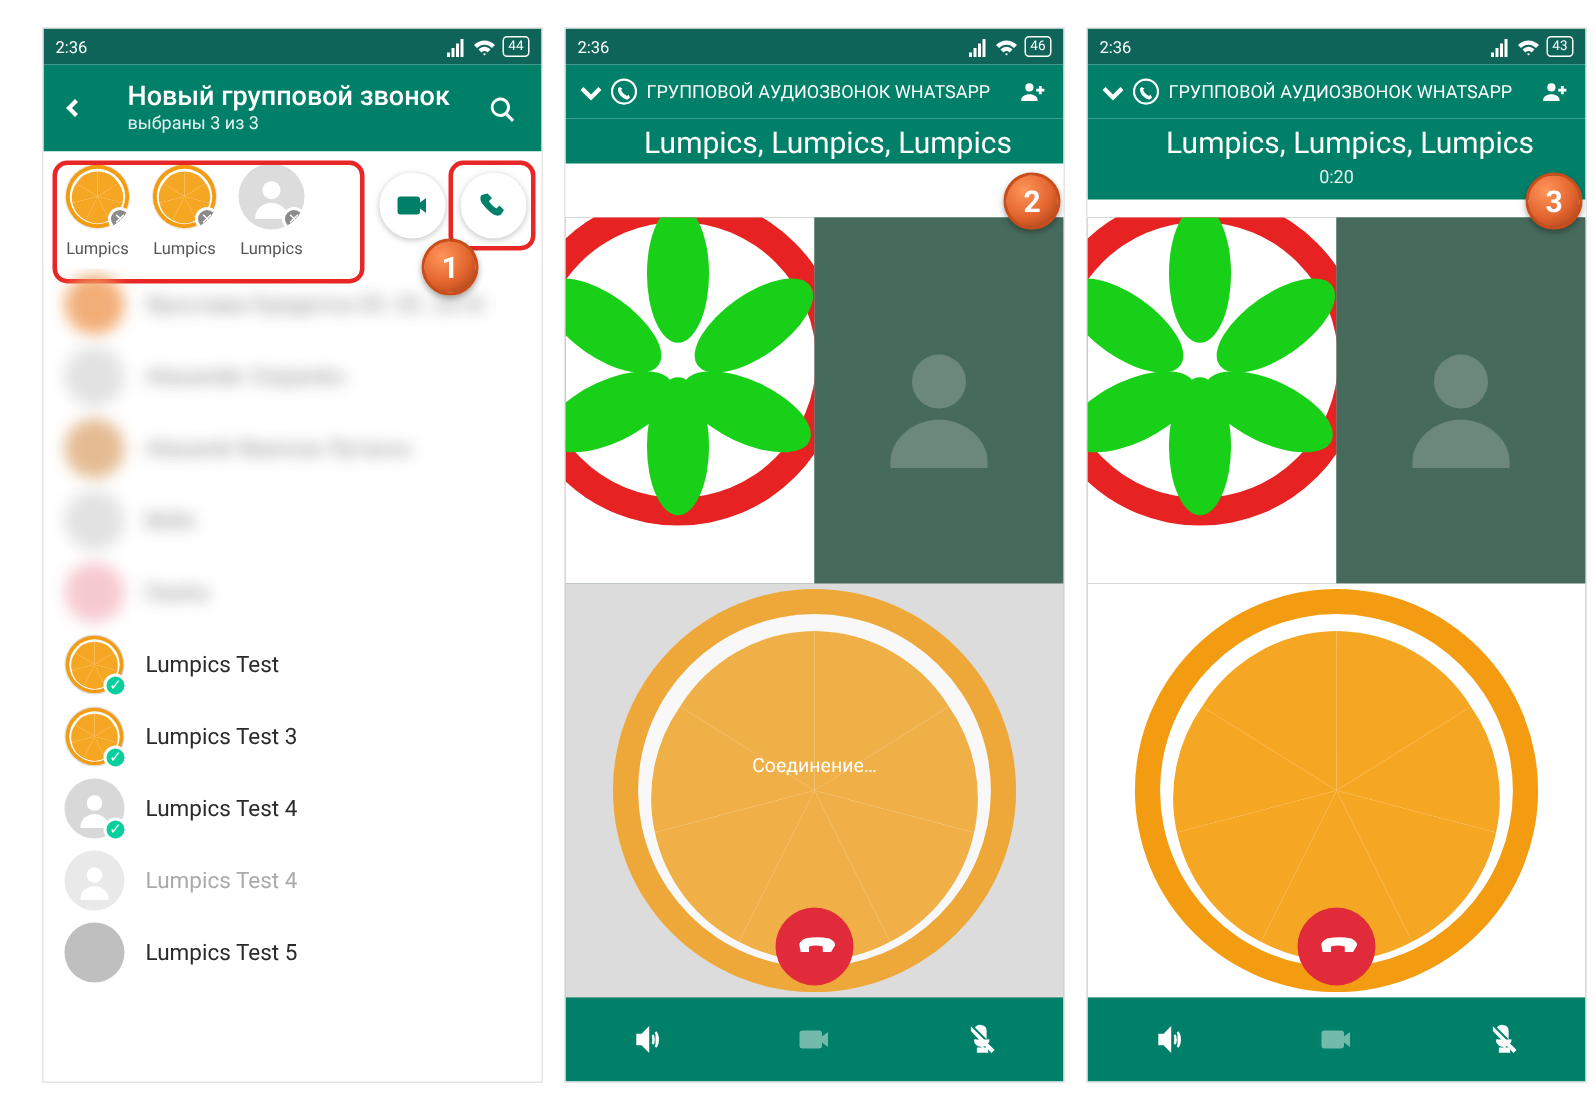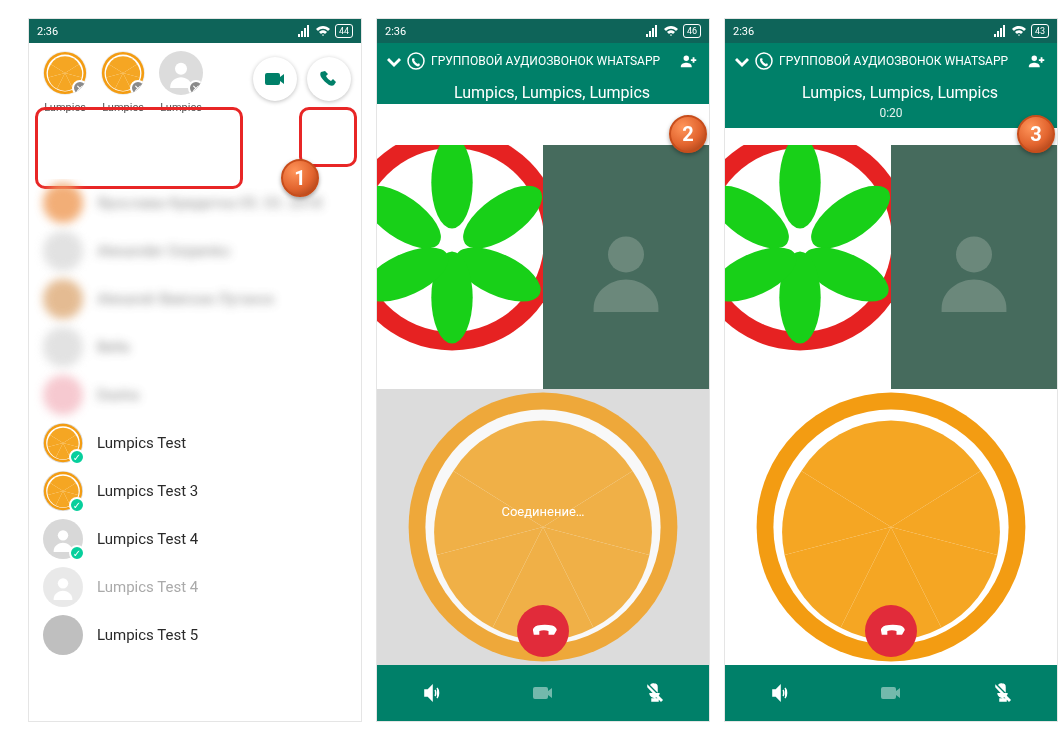--- a/index.html
+++ b/index.html
@@ -18,21 +18,21 @@
   *{box-sizing:border-box;font-family:Roboto,Arial,Helvetica,sans-serif;}
   body{margin:0;background:#fff;width:1064px;height:740px;}
   .stage{position:relative;width:848px;height:740px;}
   .phone{position:absolute;width:334px;top:18px;bottom:18px;background:#fff;overflow:hidden;border:1px solid #e5e5e5;}
   .phone.p1{left:28px;}
   .phone.p2{left:376px;}
   .phone.p3{left:724px;}
 
   
   .statusbar{height:24px;background:var(--teal-darker);color:#fff;display:flex;align-items:center;justify-content:space-between;padding:0 8px;font-size:11px;}
-  .sb-right{display:flex;gap:4px;}
+  .sb-right{display:flex;align-items:center;gap:4px;}
   .sb-right svg{display:block;}
   .batt{border:1px solid #fff;border-radius:3px;padding:0 3px;font-size:9px;line-height:12px;}
 
   
   .s1-header{background:var(--teal);color:#fff;height:58px;display:flex;align-items:center;padding:0 10px 0 6px;}
   .s1-header .titlewrap{flex:1;margin-left:16px;}
   .s1-title{font-size:18px;font-weight:500;line-height:20px;}
   .s1-sub{font-size:12px;opacity:.9;line-height:14px;}
   .iconbtn{width:34px;height:34px;display:flex;align-items:center;justify-content:center;color:#fff;}
   .iconbtn svg{display:block;}
@@ -53,21 +53,21 @@
   .cav{width:40px;height:40px;border-radius:50%;background:#ddd;flex:0 0 40px;position:relative;}
   .cav.default{background:#d8d8d8;display:flex;align-items:center;justify-content:center;color:#fff;}
   .check{position:absolute;right:-2px;bottom:-2px;width:16px;height:16px;border-radius:50%;background:#06cf9c;border:2px solid #fff;display:flex;align-items:center;justify-content:center;color:#fff;font-size:10px;}
   .cname{font-size:15px;color:#2a2a2a;}
   .blur .cname{color:#777;}
 
   
   .call-top{background:var(--teal);height:36px;display:flex;align-items:center;color:#fff;font-size:12px;padding:0 10px;gap:6px;}
   .call-top .flex1{flex:1;overflow:hidden;text-overflow:ellipsis;white-space:nowrap;}
   .call-names{background:var(--teal);color:#fff;text-align:center;padding:4px 0 2px;}
-  .call-names .nm{font-size:16px;padding-left:18px;}
+  .call-names .nm{font-size:20px;padding-left:18px;}
   .call-names .tm{font-size:12px;opacity:.9;margin-top:4px;margin-bottom:6px;}
   .call-grid{position:absolute;left:0;right:0;top:126px;bottom:56px;background:var(--grid-bg);text-align:center;}
   .tile{position:absolute;background:#fff;overflow:hidden;}
   .tile.tl{left:0;top:0;width:50%;height:47%;}
   .tile.tr{right:0;top:0;width:50%;height:47%;background:var(--grid-bg);}
   .tile.bt{left:0;top:47%;width:100%;height:53%;background:#dcdcdc;display:flex;align-items:center;justify-content:center;}
 
   .hangup{position:absolute;left:50%;transform:translateX(-50%);bottom:8px;width:52px;height:52px;border-radius:50%;background:var(--red-hangup);display:flex;align-items:center;justify-content:center;color:#fff;}
   .call-bottom{position:absolute;left:0;right:0;bottom:0;height:56px;background:var(--teal);display:flex;align-items:center;justify-content:space-around;color:#fff;}
 
@@ -159,20 +159,36 @@
     <span class="sb-right">
       <svg width="14" height="13" viewBox="0 0 14 13">
             <use href="#ic-sig"></use>
           </svg>
       <svg width="16" height="13" viewBox="0 0 16 13">
             <use href="#ic-wifi"></use>
           </svg>
       <span class="batt">44</span>
     </span>
   </div>
+  <div class="s1-header">
+    <div class="iconbtn">
+          <svg width="16" height="14" viewBox="0 0 16 12">
+            <use href="#ic-back"></use>
+          </svg>
+        </div>
+    <div class="titlewrap">
+      <div class="s1-title">Новый групповой звонок</div>
+      <div class="s1-sub">выбраны 3 из 3</div>
+    </div>
+    <div class="iconbtn">
+          <svg width="20" height="20" viewBox="0 0 20 20">
+            <use href="#ic-search"></use>
+          </svg>
+        </div>
+  </div>
 
   <div class="s1-selected">
     <div class="sel-chip">
       <div class="sel-av"><svg viewBox="0 0 100 100" width="44" height="44">
               <use href="#av-orange"></use>
             </svg><div class="sel-rm">✕</div></div>
       <span class="nm">Lumpics</span>
     </div>
     <div class="sel-chip">
       <div class="sel-av"><svg viewBox="0 0 100 100" width="44" height="44">

